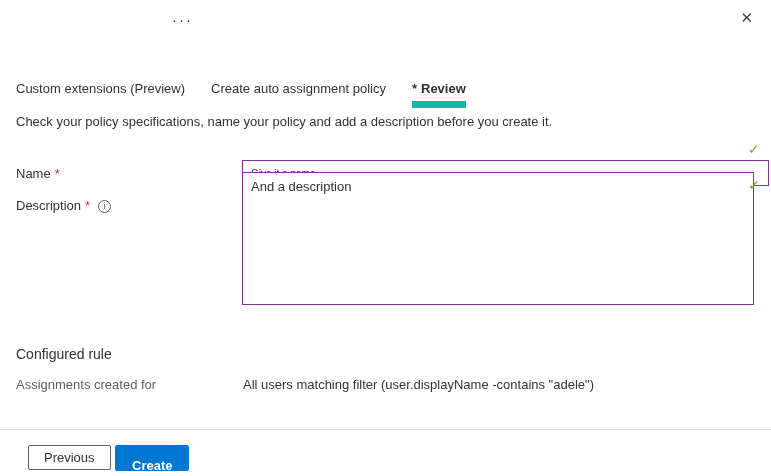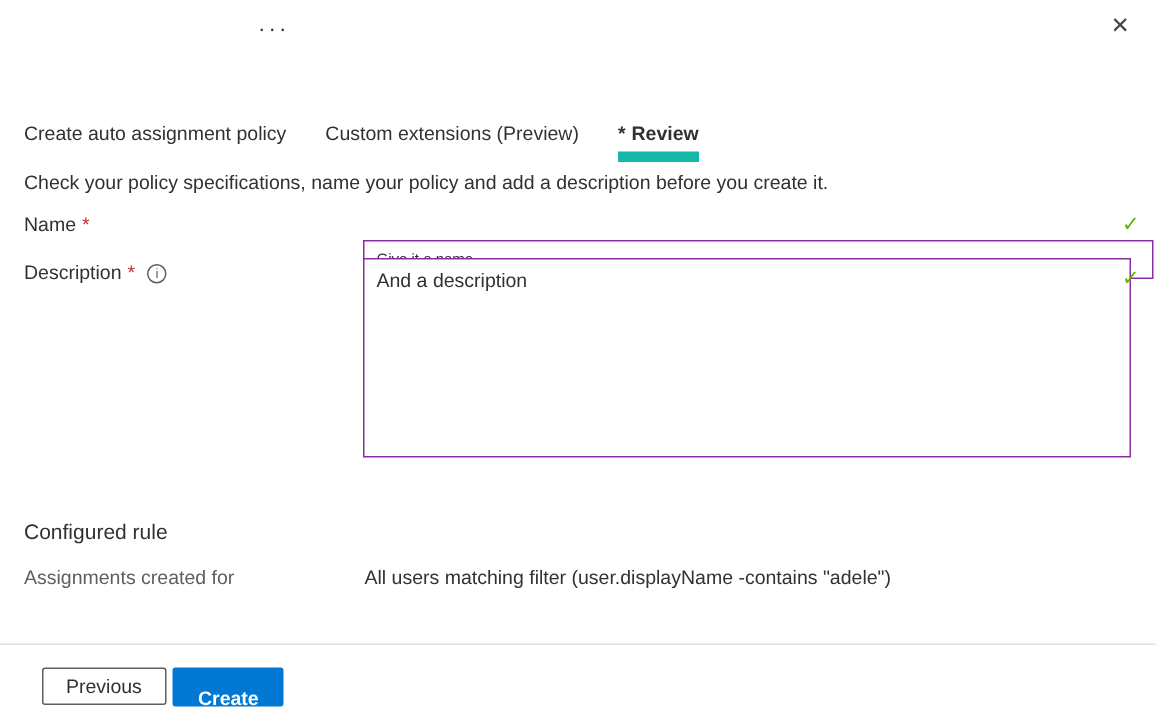--- a/index.html
+++ b/index.html
@@ -37,21 +37,21 @@
   .tab.active {
     font-weight:700;
     border-bottom:7px solid #14b8a6;
     padding-bottom:5px;
   }
   .tab .tab-marker { font-weight:700; margin-right:4px; }
   .instruction {
     position:absolute; left:16px; top:114px;
     font-size:13px; color:#323130;
   }
-  .lbl { font-size:13px; color:#323130; }
+  .lbl { font-size:13px; color:#323130;margin-top:24px; }
   .lbl-name   { position:absolute; left:16px; top:142px; }
   .lbl-desc   { position:absolute; left:16px; top:174px; display:flex; align-items:flex-end; }
   .req { color:#bc2f32; margin-left:4px; }
   .info-icon {
     display:inline-block; width:13px; height:13px; margin-left:8px;
     border:1px solid #605e5c; border-radius:50%;
     font-size:9px; line-height:11px; text-align:center;
     color:#605e5c; font-style:normal; cursor:pointer;
   }
   .text-input {
@@ -110,24 +110,24 @@
 </head>
 <body>
 
 <div class="dialog">
 
   <span class="menu-dots">···</span>
   <span class="close-btn">✕</span>
 
   <div class="tabs">
     <div class="tab">
-      <span>Create auto assignment policy</span>
+      <span>Custom extensions (Preview)</span>
     </div>
     <div class="tab">
-      <span>Custom extensions (Preview)</span>
+      <span>Create auto assignment policy</span>
     </div>
     <div class="tab active">
       <span class="tab-marker">*</span><span>Review</span>
     </div>
   </div>
 
   <p class="instruction">Check your policy specifications, name your policy and add a description before you create it.</p>
 
   <div class="lbl lbl-name">
     <span>Name</span><span class="req">*</span>

